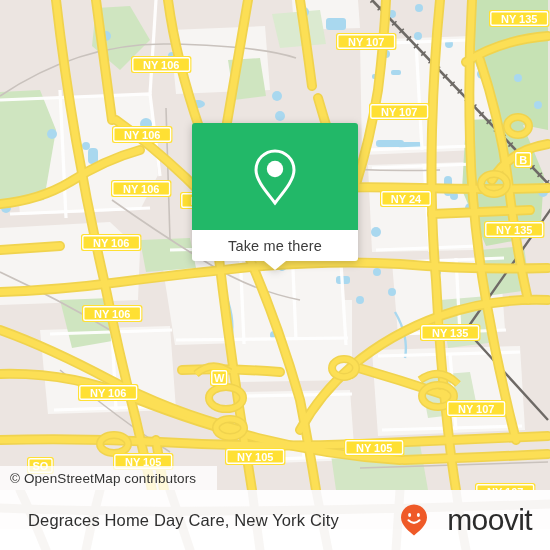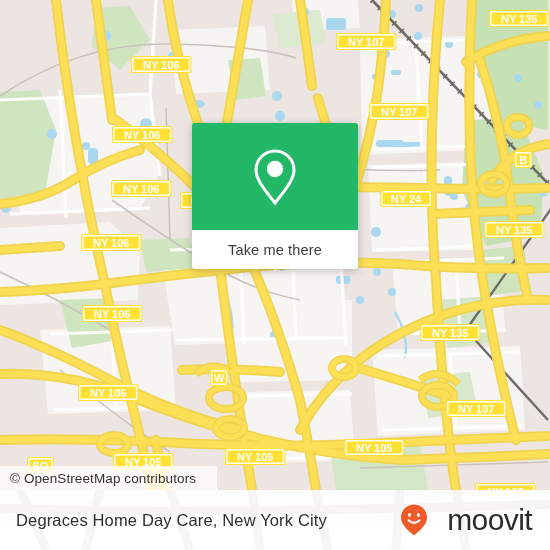--- a/index.html
+++ b/index.html
@@ -59,21 +59,21 @@
   .callout-top {
     height: 107px;
     background: #22b868;
     border-radius: 3px 3px 0 0;
     display: flex;
     align-items: center;
     justify-content: center;
   }
   .pin-icon { display: block; }
   .callout-bottom {
-    height: 39px;
+    height: 31px;
     background: #ffffff;
     border-radius: 0 0 3px 3px;
     display: flex;
     align-items: center;
     justify-content: center;
     text-align: center;
   }
   .callout-label {
     font-size: 14.5px;
     color: #3b3b3b;
@@ -94,21 +94,21 @@
   #footer {
     position: absolute;
     left: 0;
     top: 490px;
     width: 550px;
     height: 60px;
     background: rgba(255,255,255,0.93);
     display: flex;
     align-items: center;
     justify-content: space-between;
-    padding: 0 18px 0 16px;
+    padding: 0 18px 0 28px;
     box-sizing: border-box;
     overflow: hidden;
   }
   #footer-ghost {
     position: absolute;
     left: 0; top: 0;
     width: 550px; height: 60px;
     opacity: 0.30;
     pointer-events: none;
   }

